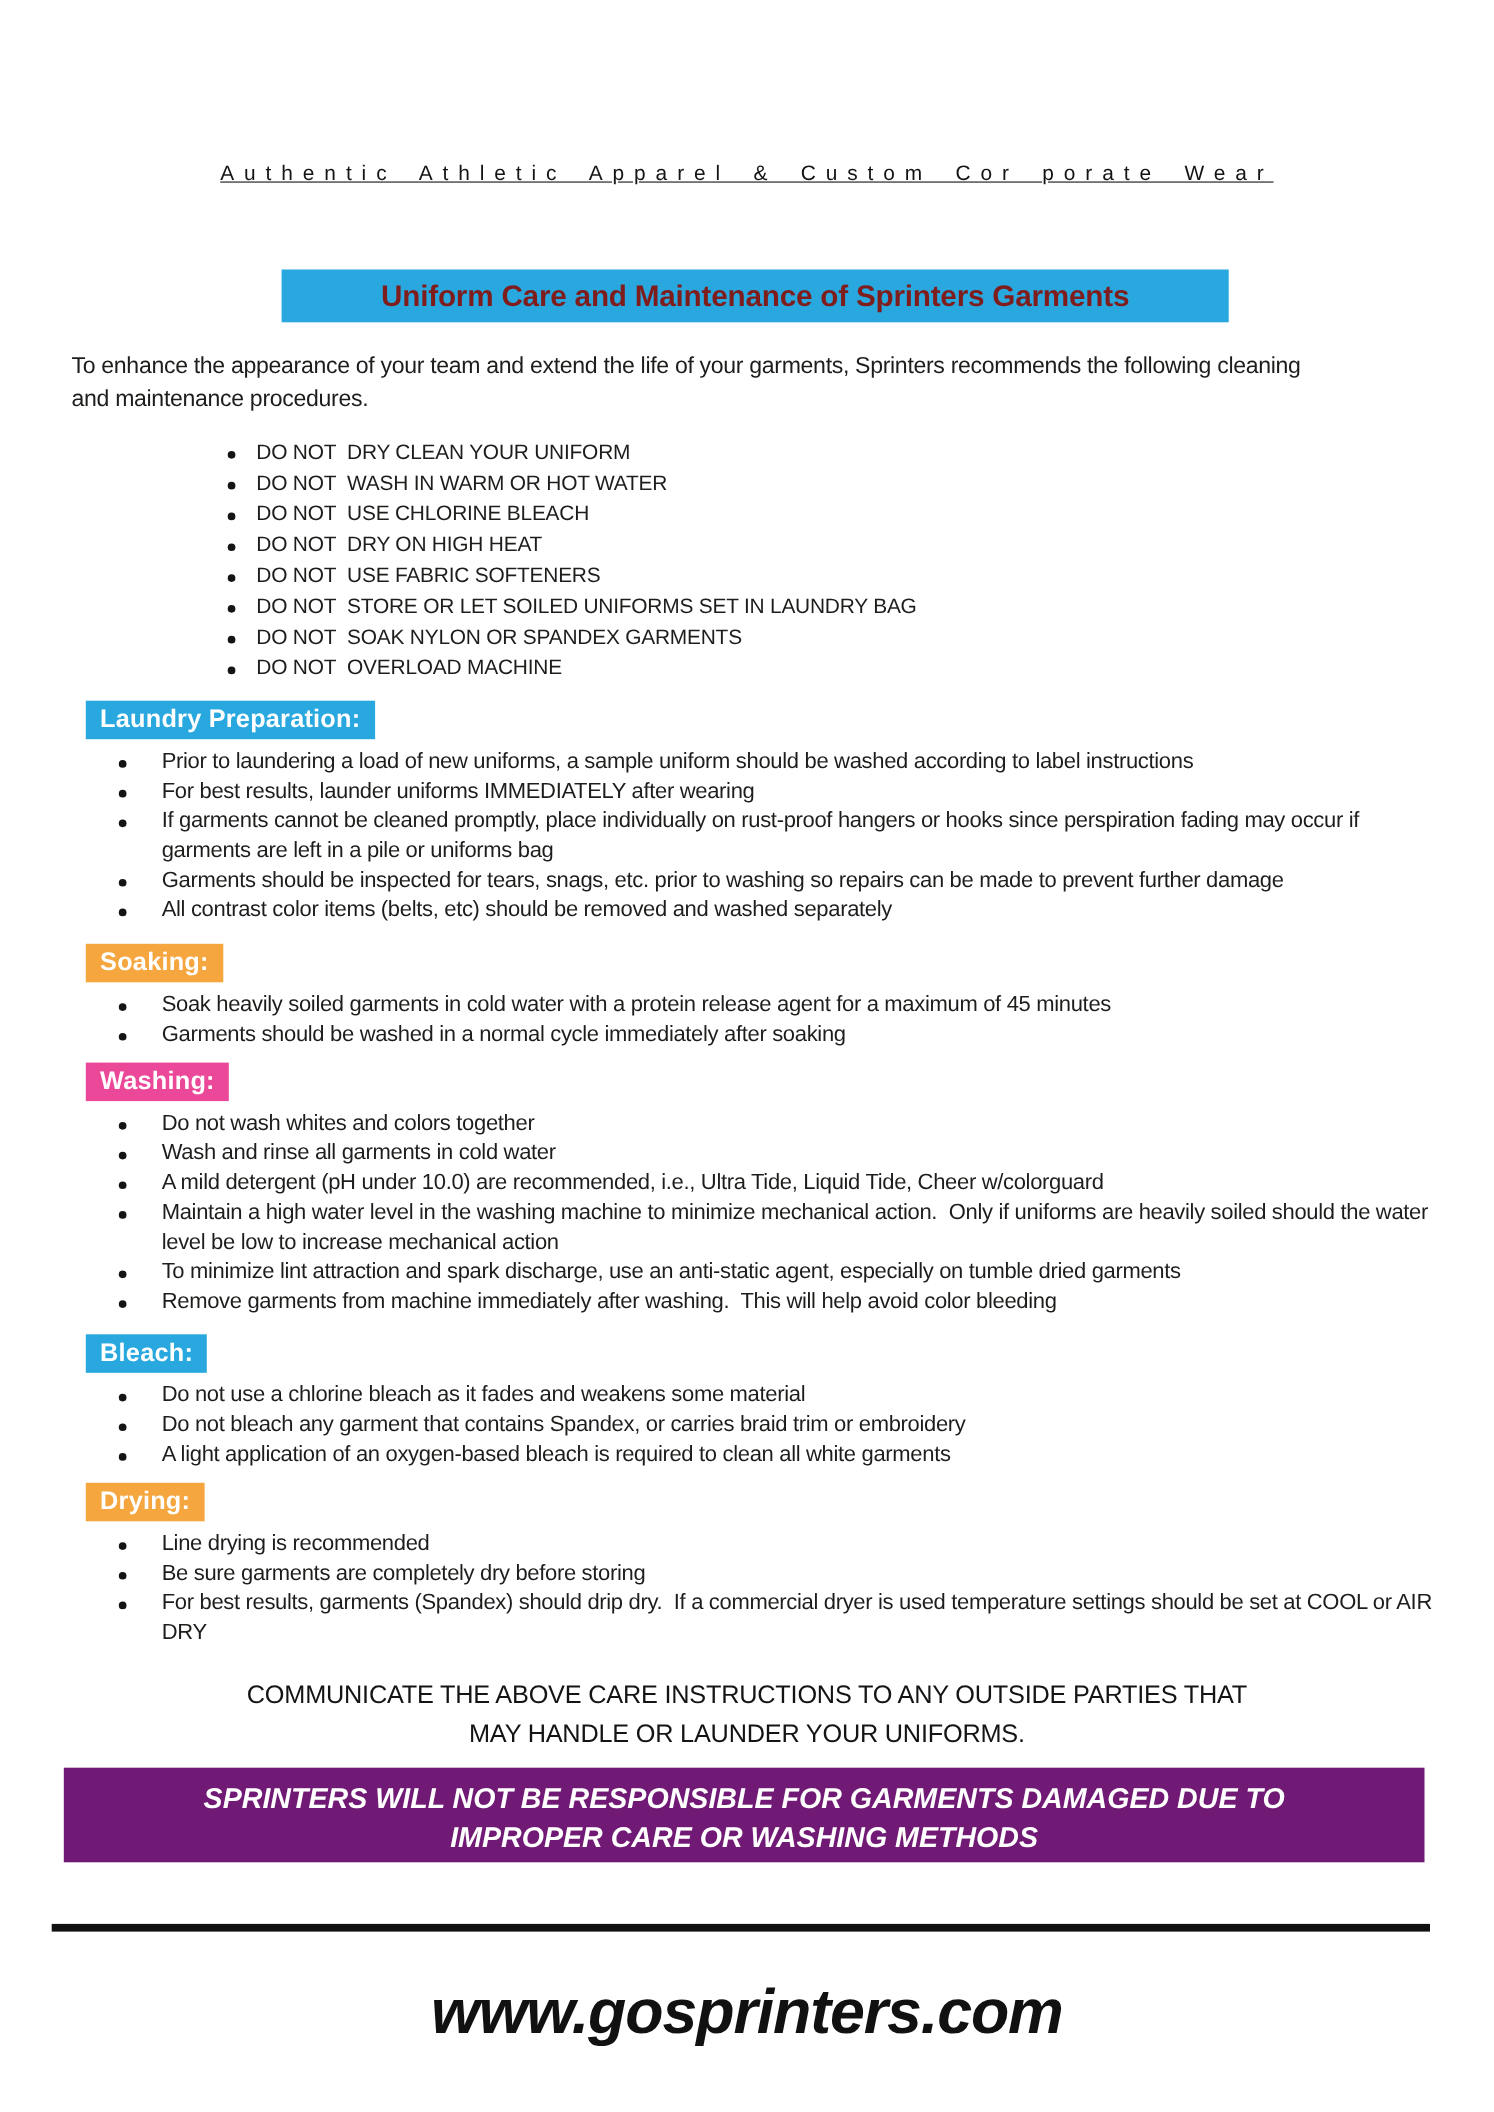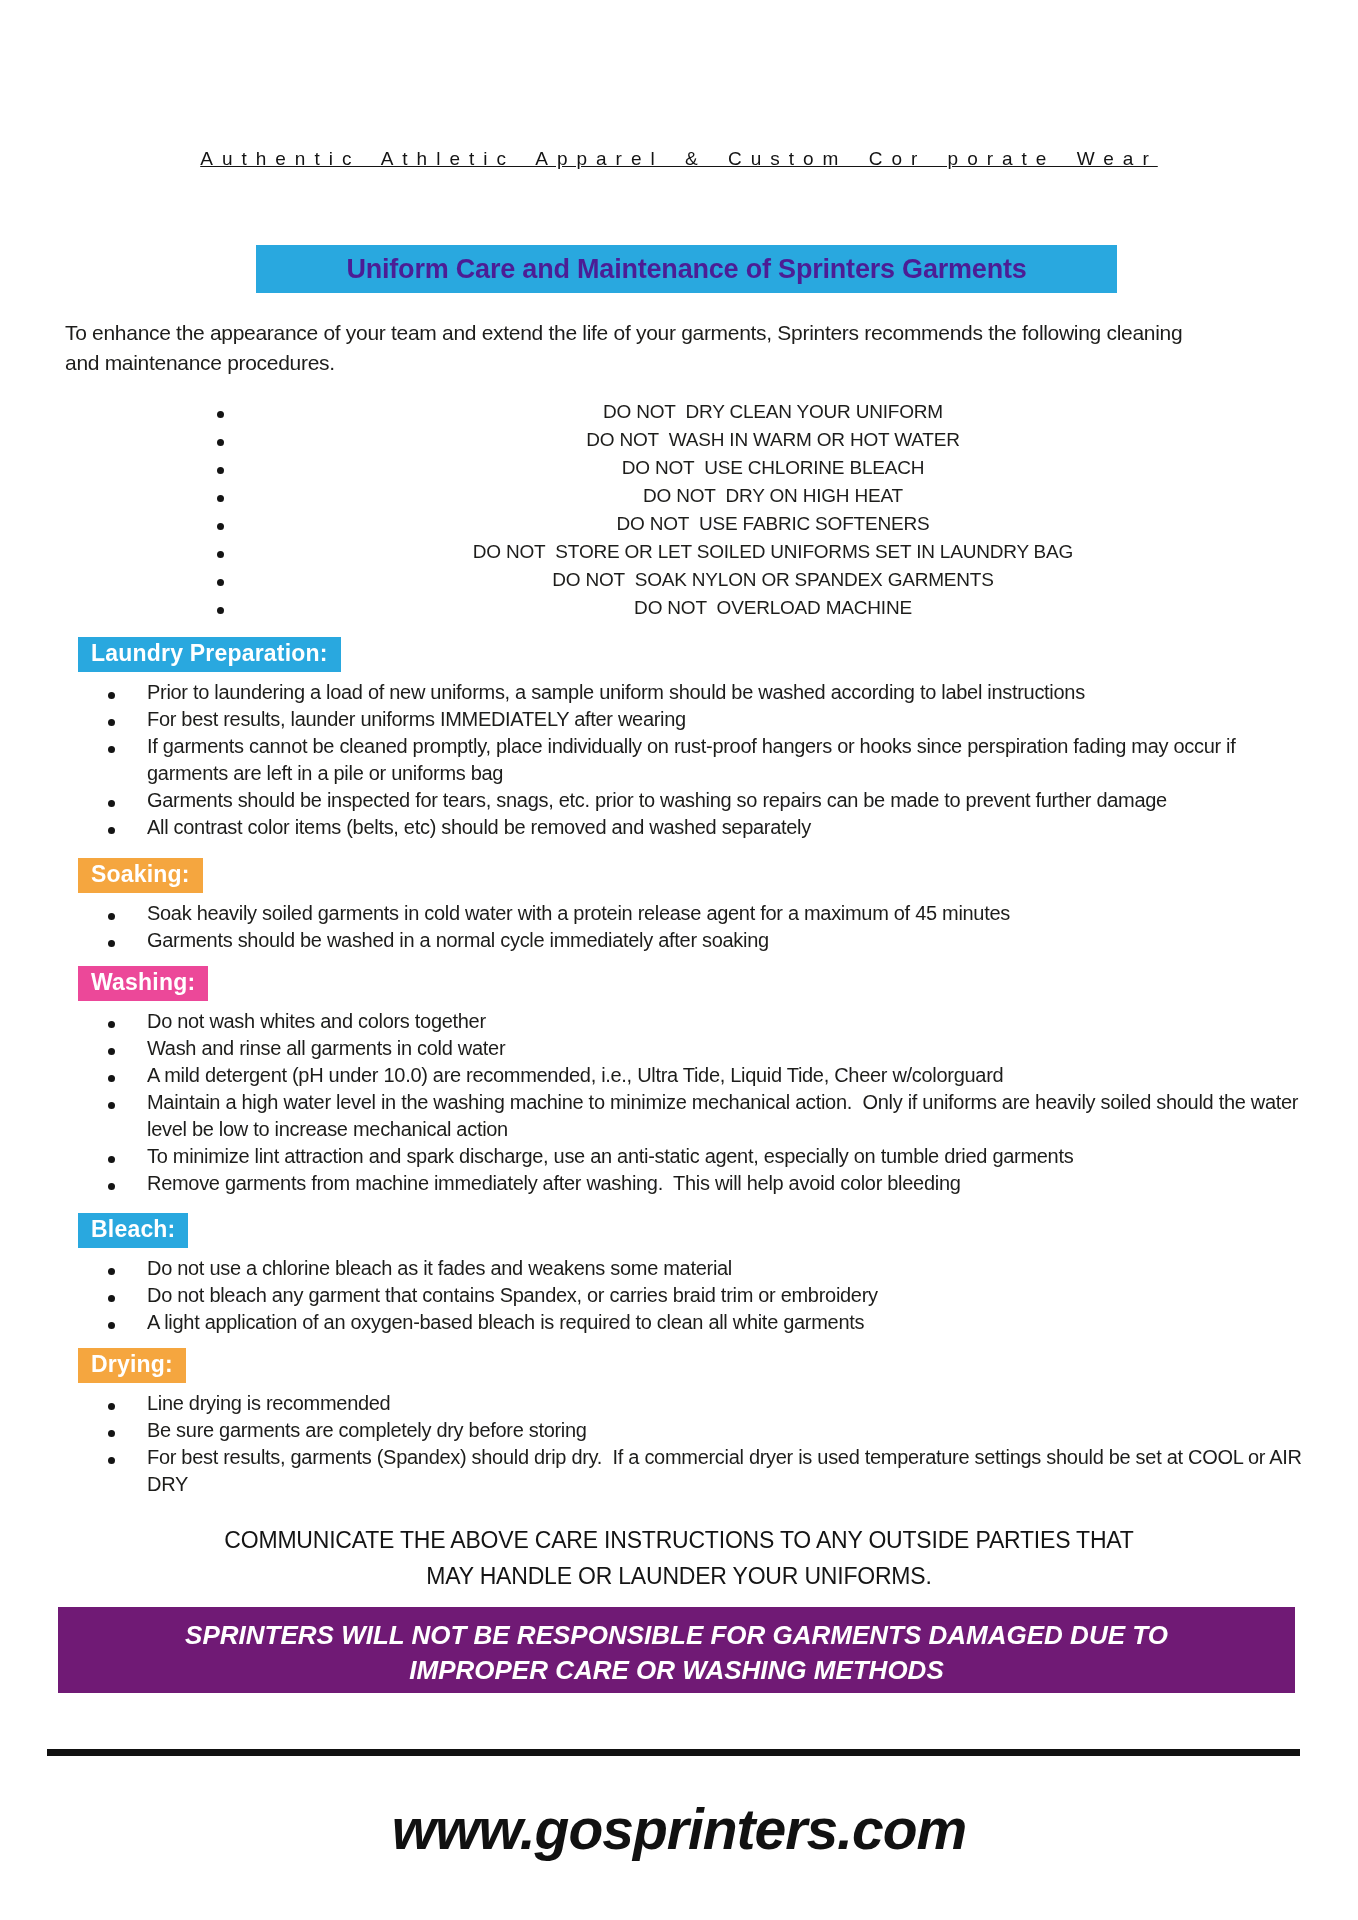--- a/index.html
+++ b/index.html
@@ -16,32 +16,32 @@
   .tagline {
     position:absolute; top:148px; left:0; right:0;
     text-align:center;
     font-size:19px; letter-spacing:9px; word-spacing:7px;
     color:#141414;
     white-space:nowrap;
     text-decoration:underline;
   }
   .title-banner {
     position:absolute; left:256px; top:245px; width:861px; height:48px;
-    color:#4c1d95; font-weight:bold; font-size:27px;
+    color:#7f1d1d; font-weight:bold; font-size:27px;
     text-align:center; line-height:48px;
     letter-spacing:-0.2px;
     white-space:nowrap;
   }
   .intro {
     position:absolute; left:65px; top:318px; right:45px;
     font-size:21px; line-height:30px; letter-spacing:-0.3px;
   }
   .donot-list {
     position:absolute; left:207px; top:398px; right:45px;
-    font-size:19px; line-height:28px; letter-spacing:-0.2px;text-align:center;
+    font-size:19px; line-height:28px; letter-spacing:-0.2px;
   }
   .donot-list .li { display:flex; }
   .donot-list .dot-col { width:26px; flex:0 0 26px; }
   .section { position:absolute; left:0; right:0; }
   .sec-0 { top:637px; }
   .sec-1 { top:858px; }
   .sec-2 { top:966px; }
   .sec-3 { top:1213px; }
   .sec-4 { top:1348px; }
   .section-label {

